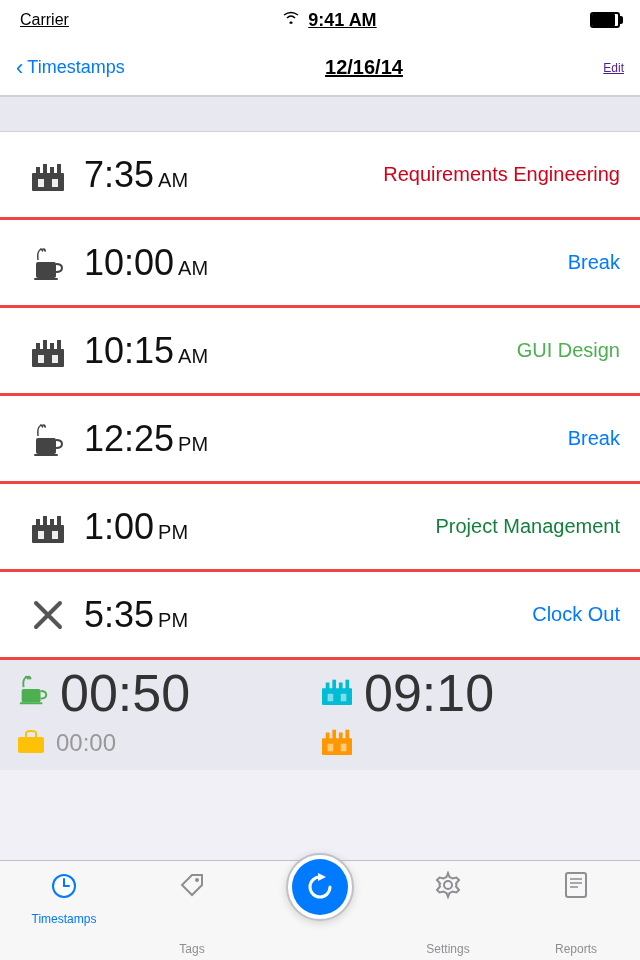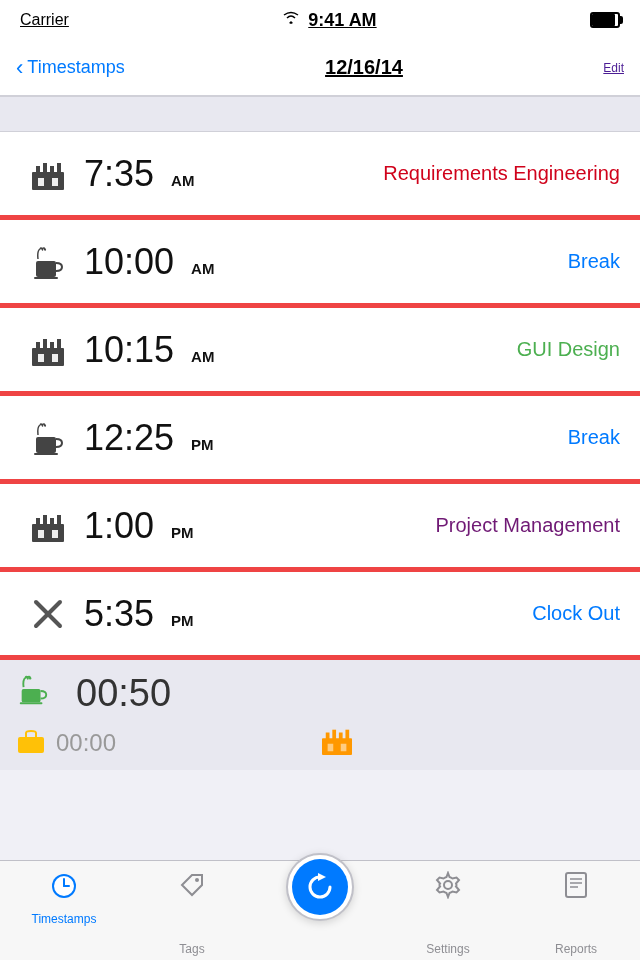--- a/index.html
+++ b/index.html
@@ -76,47 +76,47 @@
 
     
     .list {
       background: white;
     }
     .list-row {
       display: flex;
       align-items: center;
       height: 88px;
       padding: 0 20px;
-      border-bottom: 5px solid #ef4444;
+      border-bottom: 3px solid #ef4444;
       background: white;
     }
     .row-icon {
       width: 56px;
       display: flex; align-items: center; justify-content: center;
       font-size: 32px;
       color: #333;
       flex-shrink: 0;
     }
     .row-time {
       display: flex; align-items: baseline;
       margin-left: 8px;
       flex-shrink: 0;
       width: 160px;
     }
     .row-time .hour { font-size: 36px; font-weight: 300; color: #111; }
-    .row-time .ampm { font-size: 15px; font-weight: 700; color: #111; margin-left: 17px; }
+    .row-time .ampm { font-size: 20px; font-weight: 400; color: #111; margin-left: 4px; }
     .row-label {
       flex: 1;
       text-align: right;
       font-size: 20px;
     }
     .label-red { color: #d0021b; }
     .label-blue { color: #007AFF; }
     .label-green { color: #4CAF50; }
-    .label-gray { color: #701a75; }
+    .label-gray { color: #15803d; }
 
     
     .summary-bar {
       background: #e8e8f0;
       height: 110px;
       display: flex;
       flex-direction: column;
       padding: 8px 16px 0;
     }
     .summary-row {
@@ -127,21 +127,21 @@
     .summary-item {
       display: flex;
       align-items: center;
       flex: 1;
       gap: 10px;
     }
     .sum-icon { font-size: 30px; }
     .sum-icon-green { color: #4CAF50; }
     .sum-icon-cyan { color: #00BCD4; }
     .sum-icon-yellow { color: #FFC107; }
-    .sum-time { font-size: 38px; font-weight: 200; color: #333; margin-left: 16px; }
+    .sum-time { font-size: 52px; font-weight: 200; color: #333; }
     .sum-time-small { font-size: 24px; font-weight: 200; color: #999; }
 
     
     .tab-bar {
       position: absolute;
       bottom: 0; left: 0; right: 0;
       height: 100px;
       background: #f7f7f7;
       border-top: 1px solid #c0c0c8;
       display: flex;
@@ -332,20 +332,34 @@
       <span class="sum-icon sum-icon-green">
         <svg width="34" height="34" viewBox="0 0 36 34" fill="#4CAF50">
           <path d="M8 14 Q7 6 10 4 Q11 2 12 4 Q13 6 12 4 Q14 2 15 4 Q16 6 14 4" stroke="#4CAF50" stroke-width="2" fill="none"></path>
           <rect x="6" y="16" width="20" height="14" rx="2"></rect>
           <path d="M26 18 Q32 18 32 22 Q32 26 26 26" stroke="#4CAF50" stroke-width="2" fill="none"></path>
           <rect x="4" y="30" width="24" height="2" rx="1"></rect>
         </svg>
       </span>
       <span class="sum-time">00:50</span>
     </div>
+    <div class="summary-item">
+      <span class="sum-icon sum-icon-cyan">
+        <svg width="34" height="30" viewBox="0 0 36 32" fill="#00BCD4">
+          <rect x="2" y="14" width="32" height="18" rx="1"></rect>
+          <rect x="6" y="8" width="4" height="8"></rect>
+          <rect x="13" y="5" width="4" height="11"></rect>
+          <rect x="20" y="8" width="4" height="8"></rect>
+          <rect x="27" y="5" width="4" height="11"></rect>
+          <rect x="8" y="20" width="6" height="8" fill="rgba(255,255,255,0.5)"></rect>
+          <rect x="22" y="20" width="6" height="8" fill="rgba(255,255,255,0.5)"></rect>
+        </svg>
+      </span>
+      <span class="sum-time">09:10</span>
+    </div>
   </div>
   <div class="summary-row">
     <div class="summary-item">
       <span class="sum-icon sum-icon-yellow">
         <svg width="30" height="26" viewBox="0 0 30 26" fill="#FFC107">
           <rect x="2" y="10" width="26" height="16" rx="2"></rect>
           <path d="M10 10 L10 6 Q10 4 15 4 Q20 4 20 6 L20 10" stroke="#FFC107" stroke-width="2" fill="none"></path>
         </svg>
       </span>
       <span class="sum-time-small">00:00</span>

